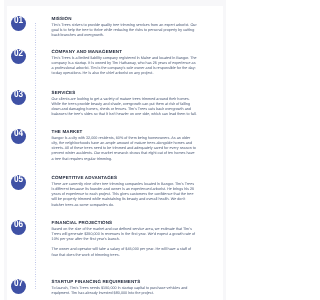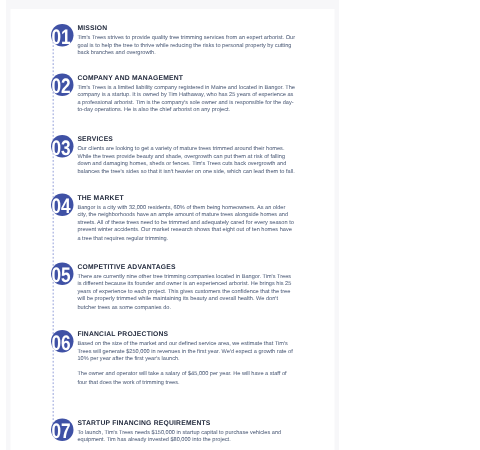--- a/index.html
+++ b/index.html
@@ -57,31 +57,31 @@
     background-size: 1.05px 2.4px;
   }
   .section {
     position: absolute;
     left: 0;
     width: 217px;
   }
   .badge {
     position: absolute;
     top: -1.3px;
-    left: 27px;
+    left: 4px;
     width: 15px;
     height: 15px;
     border-radius: 50%;
     background: #3f51a5;
     color: #ffffff;
-    font-size: 14px;
+    font-size: 10px;
     font-weight: 700;
     letter-spacing: -0.1px;
     display: flex;
-    align-items: flex-end;
+    align-items: flex-start;
     justify-content: center;
     line-height: 1;
   }
   .badge > span {
     display: block;
     transform: scaleX(0.82);
   }
   .body-col {
     position: absolute;
     left: 45px;

